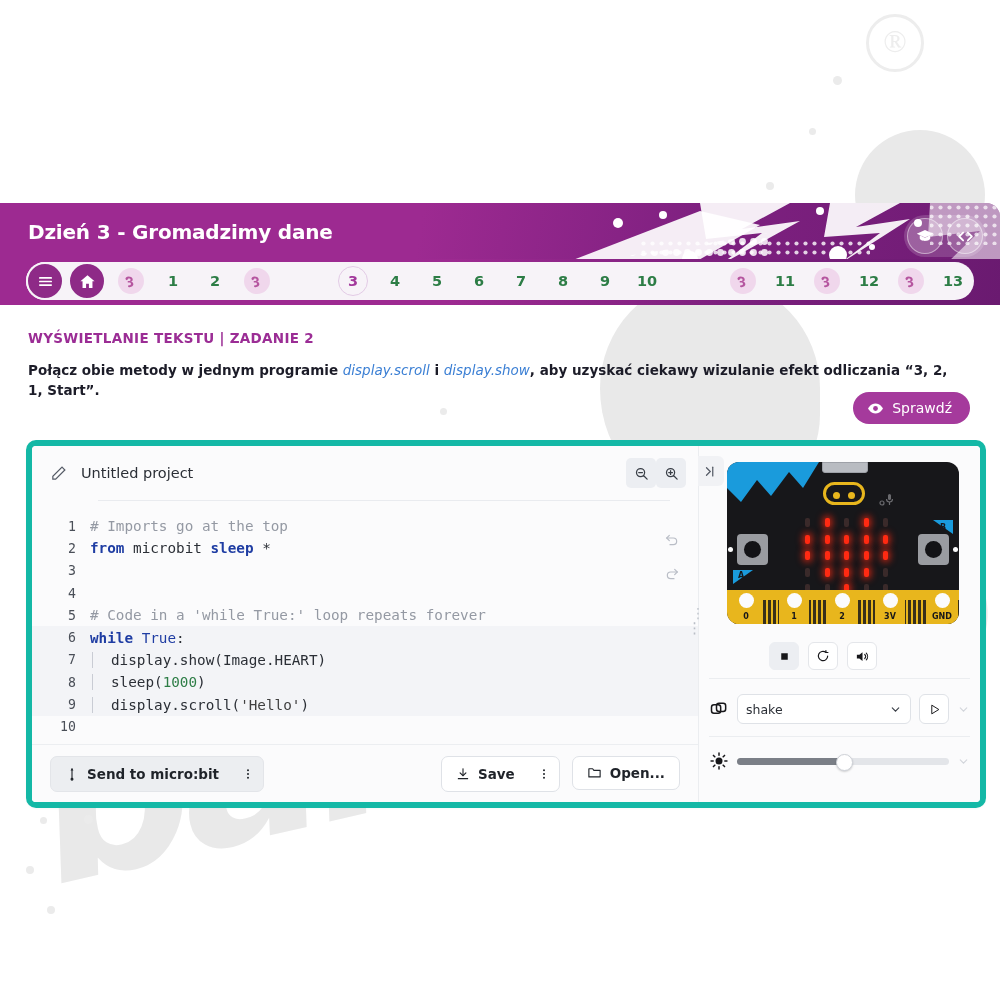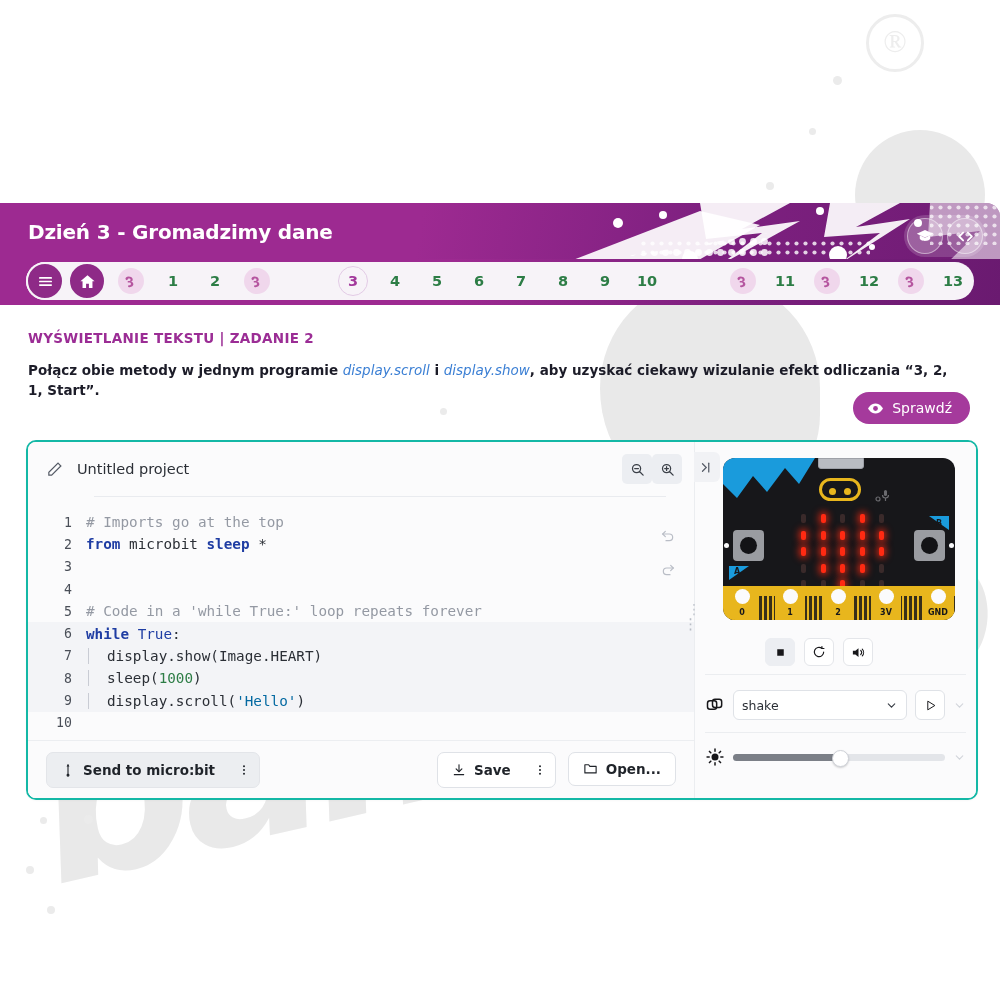--- a/index.html
+++ b/index.html
@@ -101,21 +101,21 @@
     position:absolute;right:30px;top:392px;height:32px;
     background:#a53a9c;border-radius:16px;color:#fff;
     display:flex;align-items:center;gap:8px;padding:0 18px 0 14px;
     font-size:14px;font-weight:400;z-index:4;
     font-family:"DejaVu Sans", sans-serif;
   }
 
   
   .editor-card{
     position:absolute;left:26px;top:440px;width:948px;height:356px;
-    background:#fbfbfc;border:2px solid #14b8a6;border-radius:10px;
+    background:#fbfbfc;border:6px solid #14b8a6;border-radius:10px;
     z-index:3;display:flex;overflow:hidden;
     box-shadow:0 1px 2px rgba(0,0,0,.03);
   }
   .editor-left{width:666px;position:relative;background:#fbfbfc;}
   .proj-row{height:54px;display:flex;align-items:center;padding:0 12px 0 18px;}
   .proj-name{font-size:14.5px;color:#2b2f36;margin-left:14px;font-family:"DejaVu Sans", sans-serif;}
   .zoom-grp{margin-left:auto;display:flex;}
   .zbtn{width:30px;height:30px;border-radius:5px;display:flex;align-items:center;justify-content:center;}
   .zbtn.sel{background:#eceef2;}
   .hr{height:1px;background:#e9ebef;margin:0 28px 0 66px;}
@@ -123,21 +123,21 @@
   .code-area{position:relative;padding-top:14px;font-family:"DejaVu Sans Mono", monospace;font-size:14.3px;}
   .cline{display:flex;height:22.3px;align-items:center;}
   .cline.hl{background:#f3f4f7;}
   .gut{width:44px;text-align:right;padding-right:14px;color:#4a4f58;font-size:13.2px;flex:none;
        font-family:"DejaVu Sans Mono", monospace;}
   .code{white-space:pre;color:#2b2f36;}
   .cmt{color:#9499a3;}
   .kw{color:#1f3da3;font-weight:700;}
   .kw2{color:#1f3da3;}
   .num{color:#2d7d46;}
-  .str{color:#0369a1;}
+  .str{color:#404040;}
   .indentline{border-left:1.6px solid #c9ccd4;padding-left:18px;margin-left:2px;display:inline-block;}
 
   .ur-col{position:absolute;right:18px;top:86px;display:flex;flex-direction:column;gap:18px;color:#b9bdc6;}
   .vdots{position:absolute;right:-4px;top:180px;color:#b9bdc6;font-size:15px;letter-spacing:0;line-height:4px;}
 
   .editor-footer{
     position:absolute;left:0;bottom:0;width:666px;height:58px;
     border-top:1px solid #eceef1;background:#fbfbfc;
     display:flex;align-items:center;padding:0 18px;box-sizing:border-box;
   }

